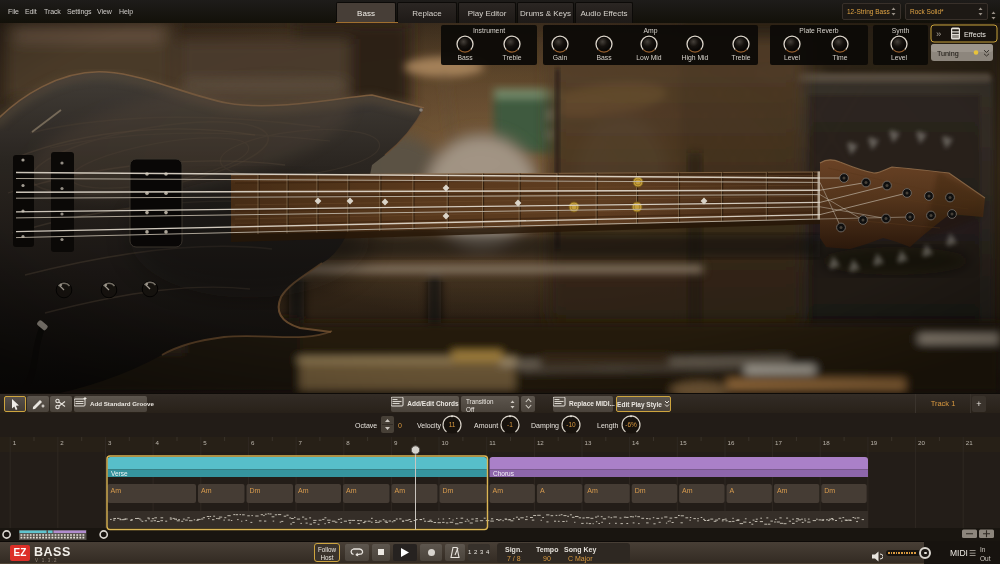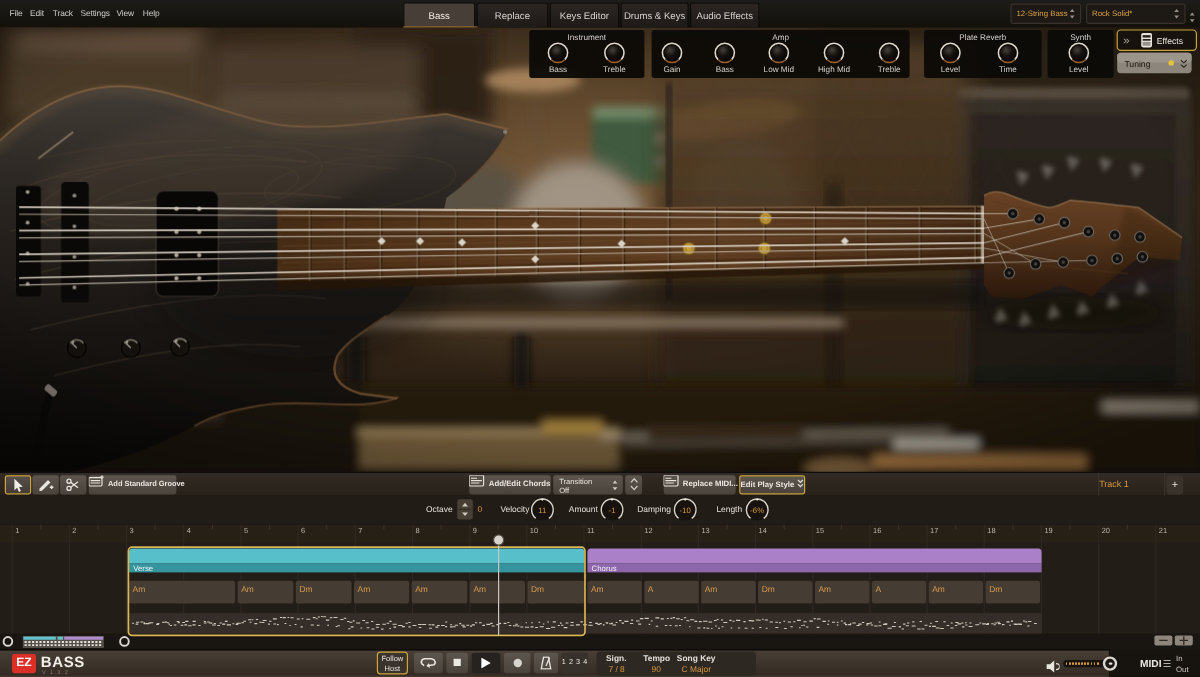--- a/index.html
+++ b/index.html
@@ -21,21 +21,21 @@
 <div id="app">
     <div id="menubar">
       <div class="mitem" style="left:8px">File</div>
       <div class="mitem" style="left:25px">Edit</div>
       <div class="mitem" style="left:44px">Track</div>
       <div class="mitem" style="left:67px">Settings</div>
       <div class="mitem" style="left:97px">View</div>
       <div class="mitem" style="left:119px">Help</div>
       <div class="tab active" style="left:336px;width:60px">Bass</div>
       <div class="tab" style="left:397px;width:60px">Replace</div>
-      <div class="tab" style="left:458px;width:58px">Keys Editor</div>
+      <div class="tab" style="left:458px;width:58px">Play Editor</div>
       <div class="tab" style="left:517px;width:57px">Drums &amp; Keys</div>
       <div class="tab" style="left:575px;width:58px">Audio Effects</div>
       <div class="abs" style="left:336px;top:21.5px;width:62px;height:1.5px;background:#a06f2e"></div>
       <div class="dd" style="left:842px;width:59px">12-String Bass<span class="spn"><svg width="5" height="9" viewBox="0 0 5 9">
             <path d="M0.5,3 L2.5,0.5 L4.5,3 Z M0.5,6 L2.5,8.5 L4.5,6 Z" fill="#978f86"></path>
           </svg></span></div>
       <div class="dd" style="left:905px;width:83px">Rock Solid*<span class="spn"><svg width="5" height="9" viewBox="0 0 5 9">
             <path d="M0.5,3 L2.5,0.5 L4.5,3 Z M0.5,6 L2.5,8.5 L4.5,6 Z" fill="#978f86"></path>
           </svg></span></div>
       <div class="abs" style="left:991px;top:6px"><svg width="5" height="9" viewBox="0 0 5 9">
@@ -471,21 +471,21 @@
         </svg></div>
       <div class="tbtn" style="left:553px;width:60px;"><svg width="13" height="10" viewBox="0 0 13 10" style="vertical-align:-1px;margin-right:3px">
           <rect x="0" y="0" width="12" height="9" rx="1" fill="none" stroke="#e8e4de" stroke-width="1"></rect>
           <path d="M1.5,2.5 h5 M1.5,4.5 h9 M1.5,6.5 h7" stroke="#e8e4de" stroke-width="0.9"></path>
         </svg><b style="font-size:6.5px">Replace MIDI...</b></div>
       <div class="tbtn" style="left:616px;width:55px;border:1px solid #cda43e;font-size:6.5px"><b>Edit Play Style</b><svg width="6" height="8" viewBox="0 0 6 8" style="vertical-align:-1px;margin-left:2px">
           <path d="M1,1 l2,2 2,-2 M1,4.5 l2,2 2,-2" fill="none" stroke="#e8e4de" stroke-width="1"></path>
         </svg></div>
       <div class="abs" style="left:915px;top:0;width:1px;height:20px;background:#3a332c"></div>
       <div class="abs" style="left:970px;top:0;width:1px;height:20px;background:#3a332c"></div>
-      <div class="abs" style="left:916px;top:0;width:54px;height:20px;color:#d9993f;font-size:7.5px;line-height:20px;text-align:left">Track 1</div>
+      <div class="abs" style="left:916px;top:0;width:54px;height:20px;color:#d9993f;font-size:7.5px;line-height:20px;text-align:center">Track 1</div>
       <div class="tbtn" style="left:972px;top:2px;width:14px;background:#3a332c;color:#e8e4de;font-size:9px">+</div>
     </div>
     <div id="controls">
       <div class="lbl" style="left:355px;top:9px">Octave</div>
       <div class="abs" style="left:381px;top:3px;width:13px;height:17px;background:#474037;border-radius:2px"><svg width="13" height="17" viewBox="0 0 13 17">
           <path d="M4,6 L6.5,3 L9,6 Z M4,11 L6.5,14 L9,11 Z" fill="#ccc7c0"></path>
           <line x1="1" y1="8.5" x2="12" y2="8.5" stroke="#332d26" stroke-width="1"></line>
         </svg></div>
       <div class="val" style="left:398px;top:9px">0</div>
       <div class="lbl" style="left:417px;top:9px">Velocity</div>
@@ -665,16 +665,16 @@
       <div class="lbl" style="left:564px;top:4px;font-weight:bold">Song Key</div>
       <div class="val" style="left:568px;top:12.5px">C Major</div>
       <div class="abs" style="left:872px;top:6px"><svg width="11" height="11" viewBox="0 0 11 11">
           <path d="M0,3.5 L3,3.5 L6.5,0.5 L6.5,10.5 L3,7.5 L0,7.5 Z" fill="#e8e4de"></path>
           <path d="M8,3 a3,2.5 0 0,1 0,5" fill="none" stroke="#e8e4de" stroke-width="1"></path>
         </svg></div>
       <div class="abs" style="left:886px;top:8px;width:53px;height:6px;background:#17130f;border-radius:3px"></div>
       <div class="abs" style="left:888px;top:10.2px;width:28px;height:1.6px;background:repeating-linear-gradient(90deg,#d9993f 0 1.5px,transparent 1.5px 2.6px)"></div>
       <div class="abs" style="left:919px;top:4.5px;width:12px;height:12px;border-radius:50%;background:#1c1814;border:2px solid #dad6d0"></div>
       <div class="abs" style="left:924px;top:9.5px;width:2.5px;height:2.5px;border-radius:50%;background:#e8e4de"></div>
-      <div class="abs" style="left:950px;top:6px;color:#ece8e2;font-size:8.5px;font-weight:bold">MIDI</div>
+      <div class="abs" style="left:950px;top:6px;color:#ece8e2;font-size:8.5px;font-weight:normal">MIDI</div>
       <div class="abs" style="left:969px;top:6.5px;color:#b8b2aa;font-size:8px">☰</div>
       <div class="abs" style="left:980px;top:2.5px;color:#cfc9c1;font-size:6.5px;line-height:9px">In<br>Out</div>
     </div>
   </div>
 </body></html>

